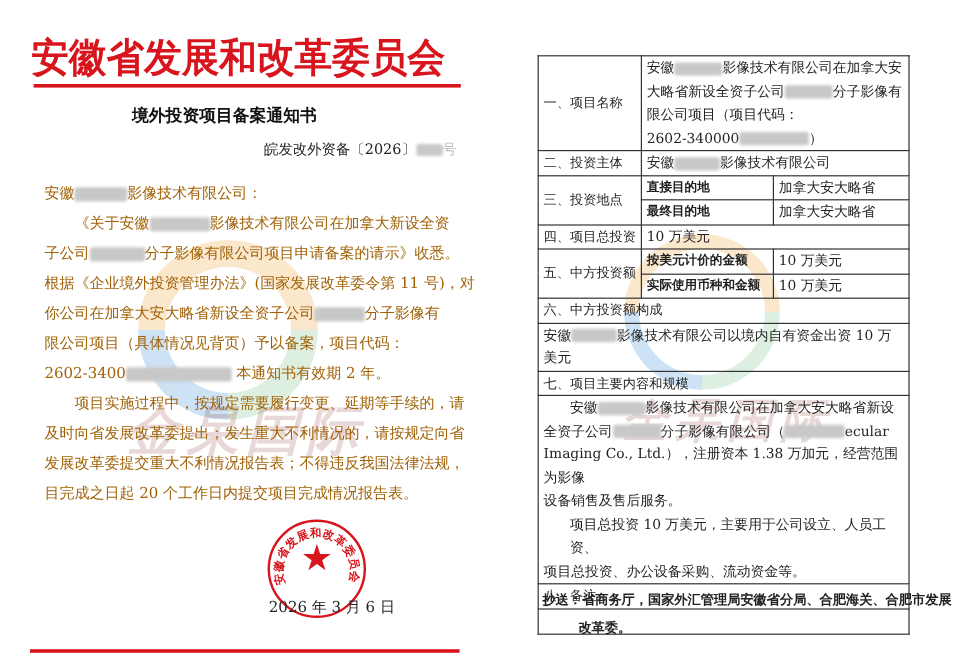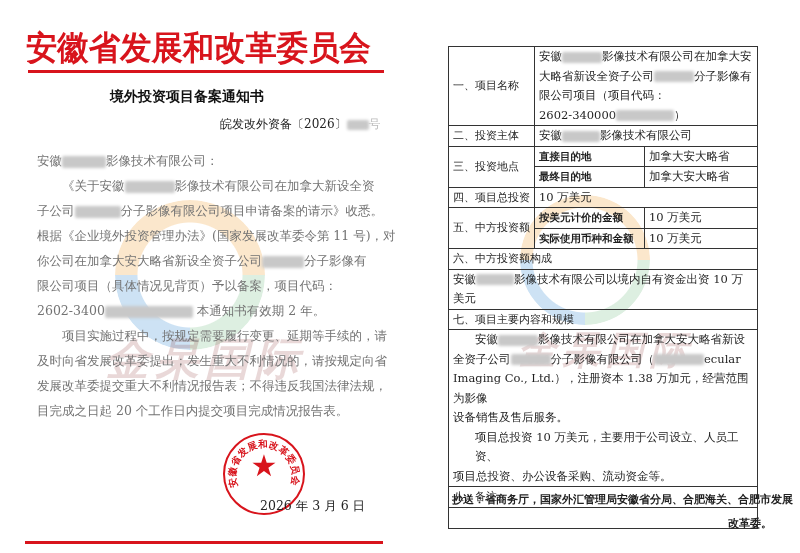--- a/index.html
+++ b/index.html
@@ -25,21 +25,21 @@
     position: absolute; left: 110px; top: 88px; font-size: 14px; font-weight: bold;
     font-family: "DejaVu Serif", serif; color: #111; white-space: nowrap;
   }
   .doc-number {
     position: absolute; left: 220px; top: 116px; font-size: 12px; color: #222; white-space: nowrap; text-align: center;
   }
   .blur { display: inline-block; background: #c8c8c8; filter: blur(1.5px); vertical-align: middle; border-radius: 2px; }
 
   .body-text {
     position: absolute; left: 37px; width: 332px; font-size: 12.5px; line-height: 25px;
-    color: #737373; text-align: justify;
+    color: #a16207; text-align: justify;
   }
   .line { white-space: nowrap; height: 25px; }
   .indent { padding-left: 25px; }
 
   .watermark {
     position: absolute; left: 115px; top: 200px; width: 150px; height: 150px; border-radius: 50%;
     opacity: 0.25; pointer-events: none;
     background: conic-gradient(#f2a33a 0 25%, #7cc08a 25% 50%, #3b8fd6 50% 75%, #f2a33a 75% 100%);
     -webkit-mask: radial-gradient(circle, transparent 52px, #000 53px);
             mask: radial-gradient(circle, transparent 52px, #000 53px);
@@ -52,37 +52,37 @@
   .watermark2 { left: 520px; top: 195px; width: 130px; height: 130px; }
   .watermark-text2 { left: 518px; top: 325px; font-size: 38px; }
 
   .seal {
     position: absolute; left: 223px; top: 433px; width: 82px; height: 82px;
     border: 2.5px solid #d8141c; border-radius: 50%; box-sizing: border-box;
   }
   .seal-star { position: absolute; left: 0; right: 0; top: 16px; text-align: center; color: #d8141c; font-size: 30px; line-height: 30px; }
   .seal-ring { position: absolute; left: 0; top: 0; width: 100%; height: 100%; }
   .date {
-    position: absolute; left: 224px; top: 498px; font-size: 12.5px; color: #222; white-space: nowrap; margin-left: 36px;
+    position: absolute; left: 224px; top: 498px; font-size: 12.5px; color: #222; white-space: nowrap;
   }
 
   
   .filing-table {
     position: absolute; left: 448px; top: 46px; width: 310px; border-collapse: collapse;
     font-size: 11.5px; color: #1f1f1f;
   }
   .filing-table td { border: 1.3px solid #333; padding: 0 4px; vertical-align: middle; line-height: 19.5px; }
   .lbl { font-family: "DejaVu Sans", sans-serif; font-weight: normal; font-size: 11px; white-space: nowrap; }
   .sublbl { font-family: "DejaVu Sans", sans-serif; font-weight: bold; font-size: 10.5px; white-space: nowrap; }
   .val { font-size: 11.5px; }
   .para { line-height: 21px; }
   .cc {
     position: absolute; left: 452px; top: 488px; width: 320px; font-size: 11px; line-height: 24px; color: #222; font-weight: bold;
   }
-  .cc .l2 { padding-left: 30px; text-align: right; }
+  .cc .l2 { padding-left: 30px; }
 </style>
 </head>
 <body>
 
 <div class="page" id="left-page">
   <div class="watermark"></div>
   <div class="watermark-text">金杲国际</div>
 
   <div class="org-title">安徽省发展和改革委员会</div>
   <div class="red-rule" id="top-rule"></div>

